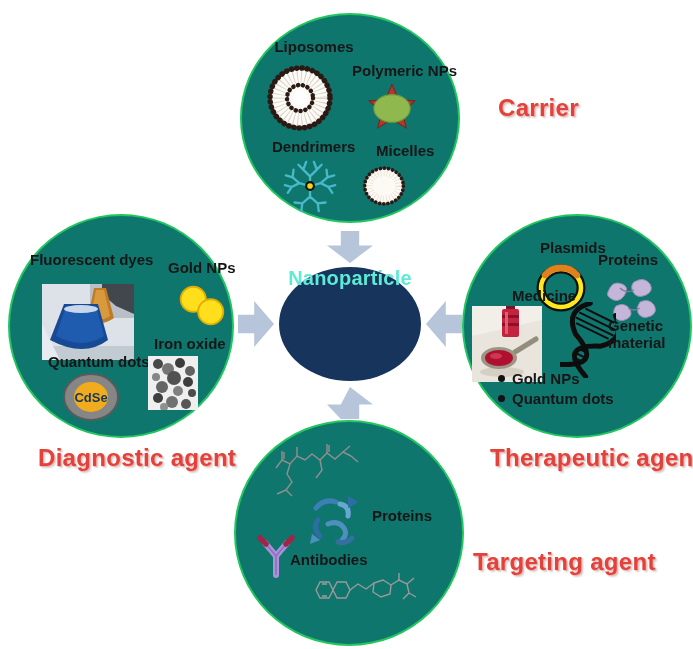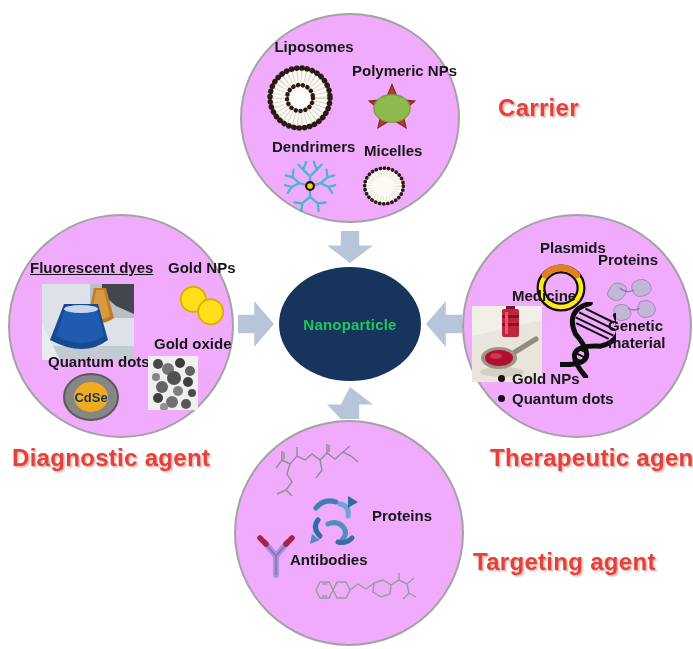--- a/index.html
+++ b/index.html
@@ -1,26 +1,26 @@
 <!DOCTYPE html>
 <html><head>
 <meta charset="utf-8">
 <style>
   html,body{margin:0;padding:0;background:#fff;}
   #figure{position:relative;width:693px;height:649px;background:#ffffff;overflow:hidden;
           font-family:"Liberation Sans",sans-serif;}
-  .circle{position:absolute;border:2px solid #a3a3a3;border-radius:50%;background:#f0abfc;box-sizing:border-box;}
+  .circle{position:absolute;border:2px solid #22c55e;border-radius:50%;background:#0f766e;box-sizing:border-box;}
   .label{position:absolute;font-weight:bold;font-size:15px;color:#161616;white-space:nowrap;line-height:1.12;}
   .label.multiline{white-space:pre-line;}
   .label.center{text-align:center;}
   .title{position:absolute;font-weight:bold;font-size:24px;color:#e2423b;white-space:nowrap;
          text-shadow:1px 1px 0 #f2b5ad,2px 2px 2px rgba(0,0,0,0.18);letter-spacing:.3px;}
   .icon{position:absolute;}
   .nano{position:absolute;left:279px;top:267px;width:142px;height:114px;background:#17355c;border-radius:50%;
-        display:flex;align-items:center;justify-content:center;color:#22c55e;font-weight:bold;font-size:15px;
+        display:flex;align-items:flex-start;justify-content:center;color:#5eead4;font-weight:bold;font-size:20px;
         letter-spacing:.2px;}
   .arrow{position:absolute;background:#b7c5da;}
   .arrow.down{left:327px;top:231px;width:46px;height:32px;
       clip-path:polygon(30% 0,70% 0,70% 45%,100% 45%,50% 100%,0 45%,30% 45%);}
   .arrow.up{left:327px;top:387px;width:46px;height:32px;
       clip-path:polygon(50% 0,100% 55%,70% 55%,70% 100%,30% 100%,0 55%,30% 55%);}
   .arrow.right{left:238px;top:301px;width:36px;height:46px;
       clip-path:polygon(0 30%,45% 30%,45% 0,100% 50%,45% 100%,45% 70%,0 70%);}
   .arrow.left{left:426px;top:301px;width:36px;height:46px;
       clip-path:polygon(100% 30%,55% 30%,55% 0,0 50%,55% 100%,55% 70%,100% 70%);}
@@ -58,31 +58,31 @@
     <div class="label" style="left:30px;top:124px;">Dendrimers</div>
     <svg class="icon" style="left:36px;top:142px;" width="66" height="60" viewBox="0 0 68 62">
       <g stroke="#47b9c9" stroke-width="2.4" stroke-linecap="round" fill="none">
         <path d="M33,30 L33,20 M33,20 L26,13 M33,20 L40,13 M26,13 L21,8 M26,13 L29,5 M40,13 L37,5 M40,13 L45,8"></path>
         <path d="M33,30 L22,27 M22,27 L15,21 M22,27 L14,31 M15,21 L8,19 M15,21 L16,13 M14,31 L7,29 M14,31 L10,37"></path>
         <path d="M33,30 L44,27 M44,27 L51,21 M44,27 L52,31 M51,21 L58,19 M51,21 L50,13 M52,31 L59,29 M52,31 L56,37"></path>
         <path d="M33,30 L33,41 M33,41 L25,48 M33,41 L41,48 M25,48 L17,47 M25,48 L24,56 M41,48 L49,47 M41,48 L42,56"></path>
       </g>
       <circle cx="33" cy="30" r="4" fill="#f5d616" stroke="#141414" stroke-width="2.2"></circle>
     </svg>
-    <div class="label" style="left:122px;top:128px;">Micelles</div>
+    <div class="label" style="left:134px;top:128px;">Micelles</div>
     <svg class="icon" style="left:116px;top:146px;" width="52" height="50" viewBox="0 0 70 64">
       <ellipse cx="35" cy="32" rx="26" ry="24" fill="#fdfaf5"></ellipse>
       <ellipse cx="35" cy="32" rx="19" ry="17" fill="none" stroke="#e6ded2" stroke-width="8" stroke-dasharray="1 3"></ellipse>
       <ellipse cx="35" cy="32" rx="26" ry="24" fill="none" stroke="#2b1a14" stroke-width="5" stroke-dasharray="0.2 5.4" stroke-linecap="round"></ellipse>
     </svg>
   </div>
   <div class="title" style="left:458px;top:94px;padding-left:40px;">Carrier</div>
 
   <div class="circle" style="left:8px;top:214px;width:226px;height:224px;">
-    <div class="label" style="left:20px;top:44px;text-decoration:underline;">Fluorescent dyes</div>
+    <div class="label" style="left:20px;top:36px;">Fluorescent dyes</div>
     <svg class="icon" style="left:32px;top:68px;" width="92" height="76" viewBox="0 0 92 76">
       <rect width="92" height="76" fill="#dde2e8"></rect>
       <rect x="48" y="0" width="44" height="34" fill="#b8bfc7"></rect>
       <path d="M60,0 H92 V30 L74,22 60,10 Z" fill="#42474e"></path>
       <path d="M52,4 h12 l8,30 q-14,10 -26,0 Z" fill="#c07b26"></path>
       <path d="M54,6 h8 l6,26 q-10,7 -19,0 Z" fill="#d99a3e"></path>
       <rect y="62" width="92" height="14" fill="#c2cad2"></rect>
       <path d="M0,40 L18,76 L0,76 Z" fill="#e8ecf0"></path>
       <path d="M22,20 H56 L66,56 Q42,74 8,56 Z" fill="#174a94"></path>
       <path d="M24,22 H54 L62,52 Q40,66 14,52 Z" fill="#1f5cb0"></path>
@@ -92,42 +92,42 @@
     <svg class="icon" style="left:164px;top:68px;" width="56" height="44" viewBox="0 0 58 44">
       <circle cx="20" cy="15" r="13" fill="#ffdf1b" stroke="#e0ae00" stroke-width="2"></circle>
       <circle cx="38" cy="28" r="13" fill="#ffdf1b" stroke="#e0ae00" stroke-width="2"></circle>
     </svg>
     <div class="label" style="left:38px;top:138px;">Quantum dots</div>
     <svg class="icon" style="left:52px;top:156px;" width="58" height="50" viewBox="0 0 58 50">
       <ellipse cx="29" cy="25" rx="27" ry="23" fill="#868686" stroke="#5a5a5a" stroke-width="2"></ellipse>
       <ellipse cx="29" cy="25" rx="17" ry="15" fill="#f0ac1c"></ellipse>
       <text x="29" y="30" text-anchor="middle" font-family="Liberation Sans, sans-serif" font-size="13" font-weight="bold" fill="#16365c">CdSe</text>
     </svg>
-    <div class="label" style="left:144px;top:120px;">Gold oxide</div>
+    <div class="label" style="left:144px;top:120px;">Iron oxide</div>
     <svg class="icon" style="left:138px;top:140px;" width="50" height="54" viewBox="0 0 50 54">
       <rect width="50" height="54" fill="#efefef"></rect>
       <g opacity="0.92">
         <circle cx="10" cy="8" r="5" fill="#3a3a3a"></circle>
           <circle cx="20" cy="13" r="6" fill="#6b6b6b"></circle>
         <circle cx="32" cy="7" r="5" fill="#2d2d2d"></circle>
           <circle cx="42" cy="15" r="5" fill="#565656"></circle>
         <circle cx="8" cy="21" r="4" fill="#7d7d7d"></circle>
           <circle cx="26" cy="22" r="7" fill="#444444"></circle>
         <circle cx="40" cy="26" r="5" fill="#303030"></circle>
           <circle cx="14" cy="31" r="6" fill="#5a5a5a"></circle>
         <circle cx="30" cy="35" r="5" fill="#777777"></circle>
           <circle cx="44" cy="37" r="4" fill="#3f3f3f"></circle>
         <circle cx="10" cy="42" r="5" fill="#2f2f2f"></circle>
           <circle cx="24" cy="46" r="6" fill="#666666"></circle>
         <circle cx="38" cy="48" r="5" fill="#4a4a4a"></circle>
           <circle cx="16" cy="51" r="4" fill="#888888"></circle>
       </g>
     </svg>
   </div>
-  <div class="title" style="left:12px;top:444px;">Diagnostic agent</div>
+  <div class="title" style="left:38px;top:444px;">Diagnostic agent</div>
 
   <div class="circle" style="left:462px;top:214px;width:230px;height:224px;">
     <div class="label" style="left:76px;top:24px;">Plasmids</div>
     <svg class="icon" style="left:70px;top:46px;" width="54" height="50" viewBox="0 0 54 50">
       <ellipse cx="27" cy="26" rx="20" ry="19" fill="none" stroke="#111111" stroke-width="9"></ellipse>
       <ellipse cx="27" cy="26" rx="20" ry="19" fill="none" stroke="#ffe81c" stroke-width="4.5"></ellipse>
       <path d="M11,13 A20.5 19.5 0 0 1 43,13" fill="none" stroke="#e2801d" stroke-width="6.5" stroke-linecap="round"></path>
     </svg>
     <div class="label" style="left:134px;top:36px;">Proteins</div>
     <svg class="icon" style="left:136px;top:56px;" width="64" height="50" viewBox="0 0 64 50">

